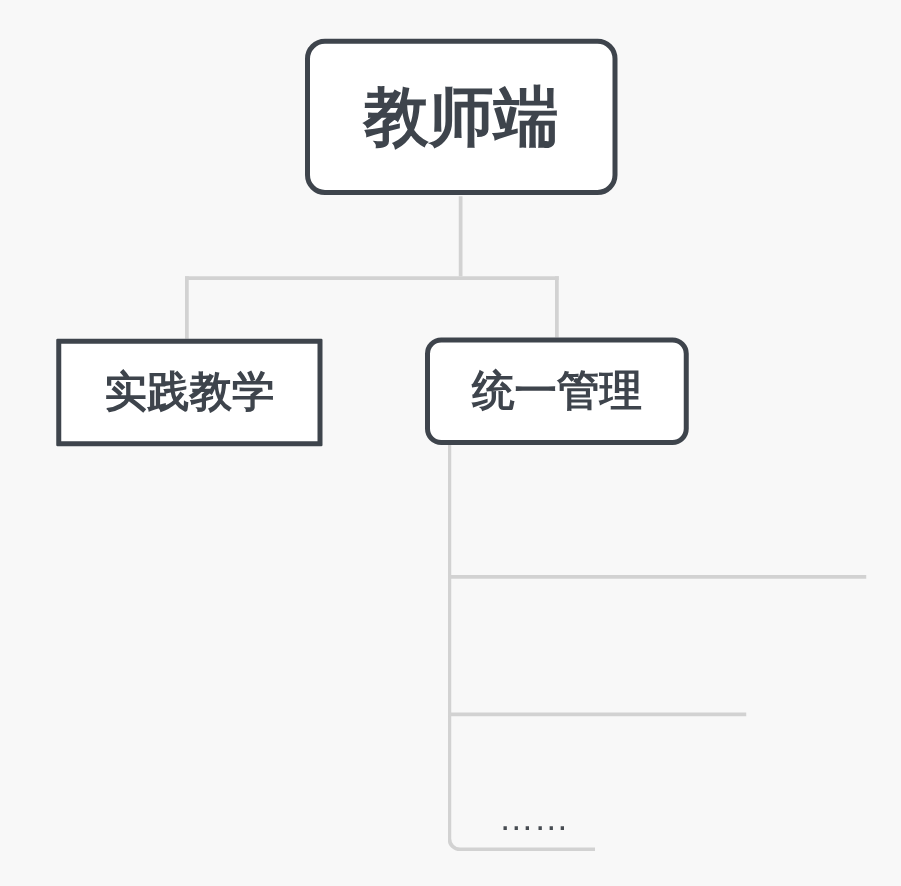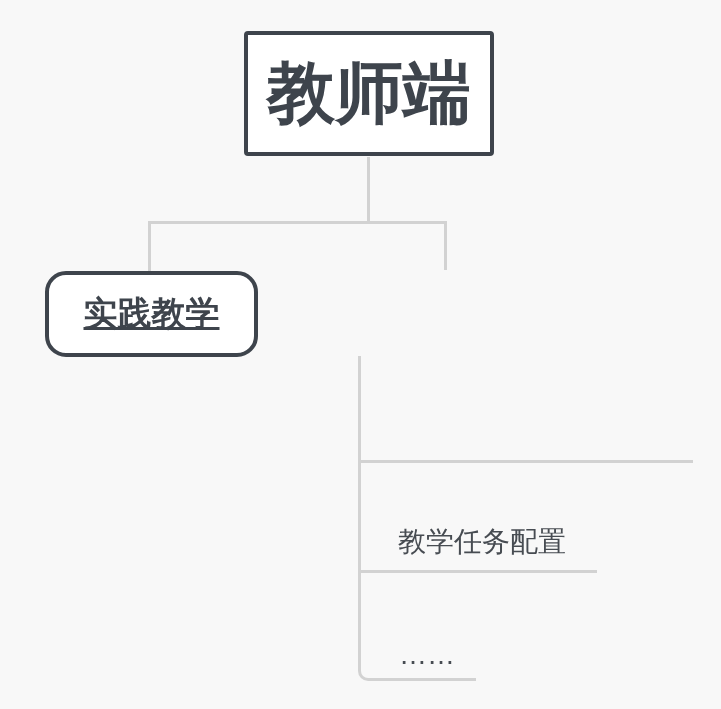--- a/index.html
+++ b/index.html
@@ -24,29 +24,28 @@
     display: flex;
     align-items: center;
     justify-content: center;
     color: var(--node-text, #3e444c);
     font-weight: bold;
     white-space: nowrap;
   }
   .node-root {
     left: 244px; top: 31px;
     width: 250px; height: 125px;
-    border-radius: 4px;
-    font-size: 68px;
+    border-radius: 16px;
+    font-size: 52px;
   }
   .node-child-left {
     left: 45px; top: 271px;
     width: 213px; height: 86px;
-    border-radius: 21px;
+    border-radius: 1px;
     font-size: 34px;
-    text-decoration: underline;
   }
   .node-child-right {
     left: 340px; top: 270px;
     width: 211px; height: 86px;
     border-radius: 13px;
     font-size: 34px;
   }
   .conn {
     position: absolute;
     background: var(--connector, #d2d2d2);
@@ -95,25 +94,25 @@
 
   <div class="branch-l"></div>
 
   <div class="node node-root">
     <span>教师端</span>
   </div>
 
   <div class="node node-child-left">
     <span>实践教学</span>
   </div>
+  <div class="node node-child-right">
+    <span>统一管理</span>
+  </div>
 
   <div class="leaf-underline underline-1"></div>
 
-  <div class="leaf-label leaf-2">
-    <span>教学任务配置</span>
-  </div>
   <div class="leaf-underline underline-2"></div>
 
   <div class="leaf-label leaf-3">
     <span>……</span>
   </div>
 
 </div>
 
 </body></html>

